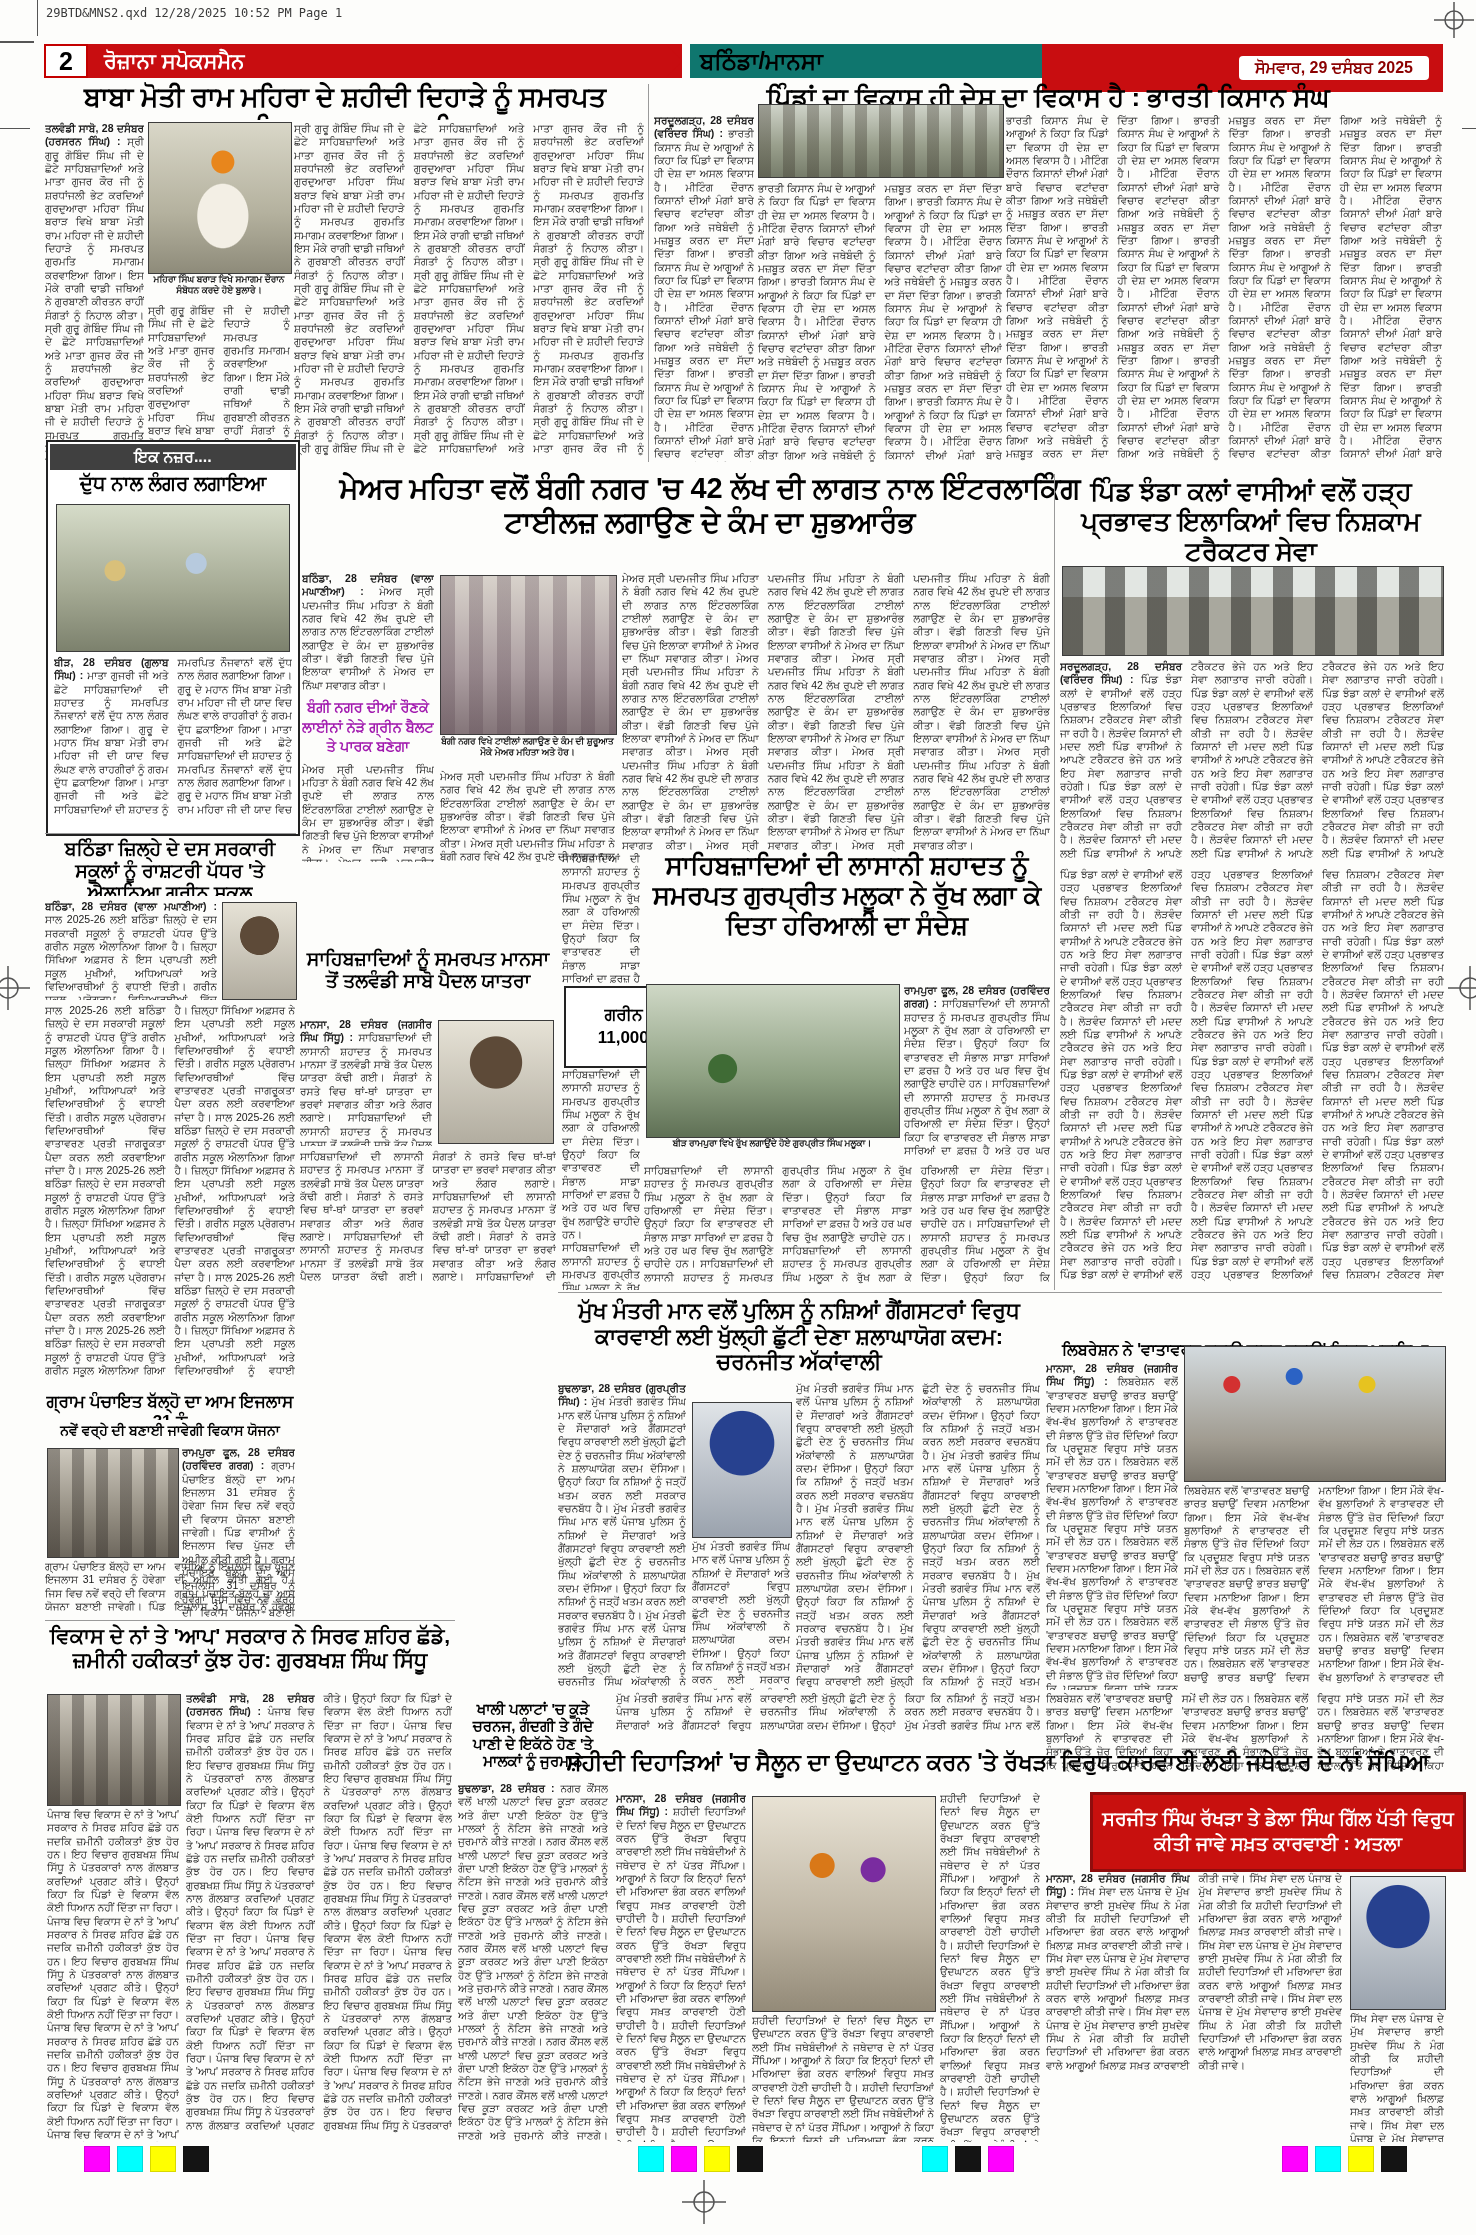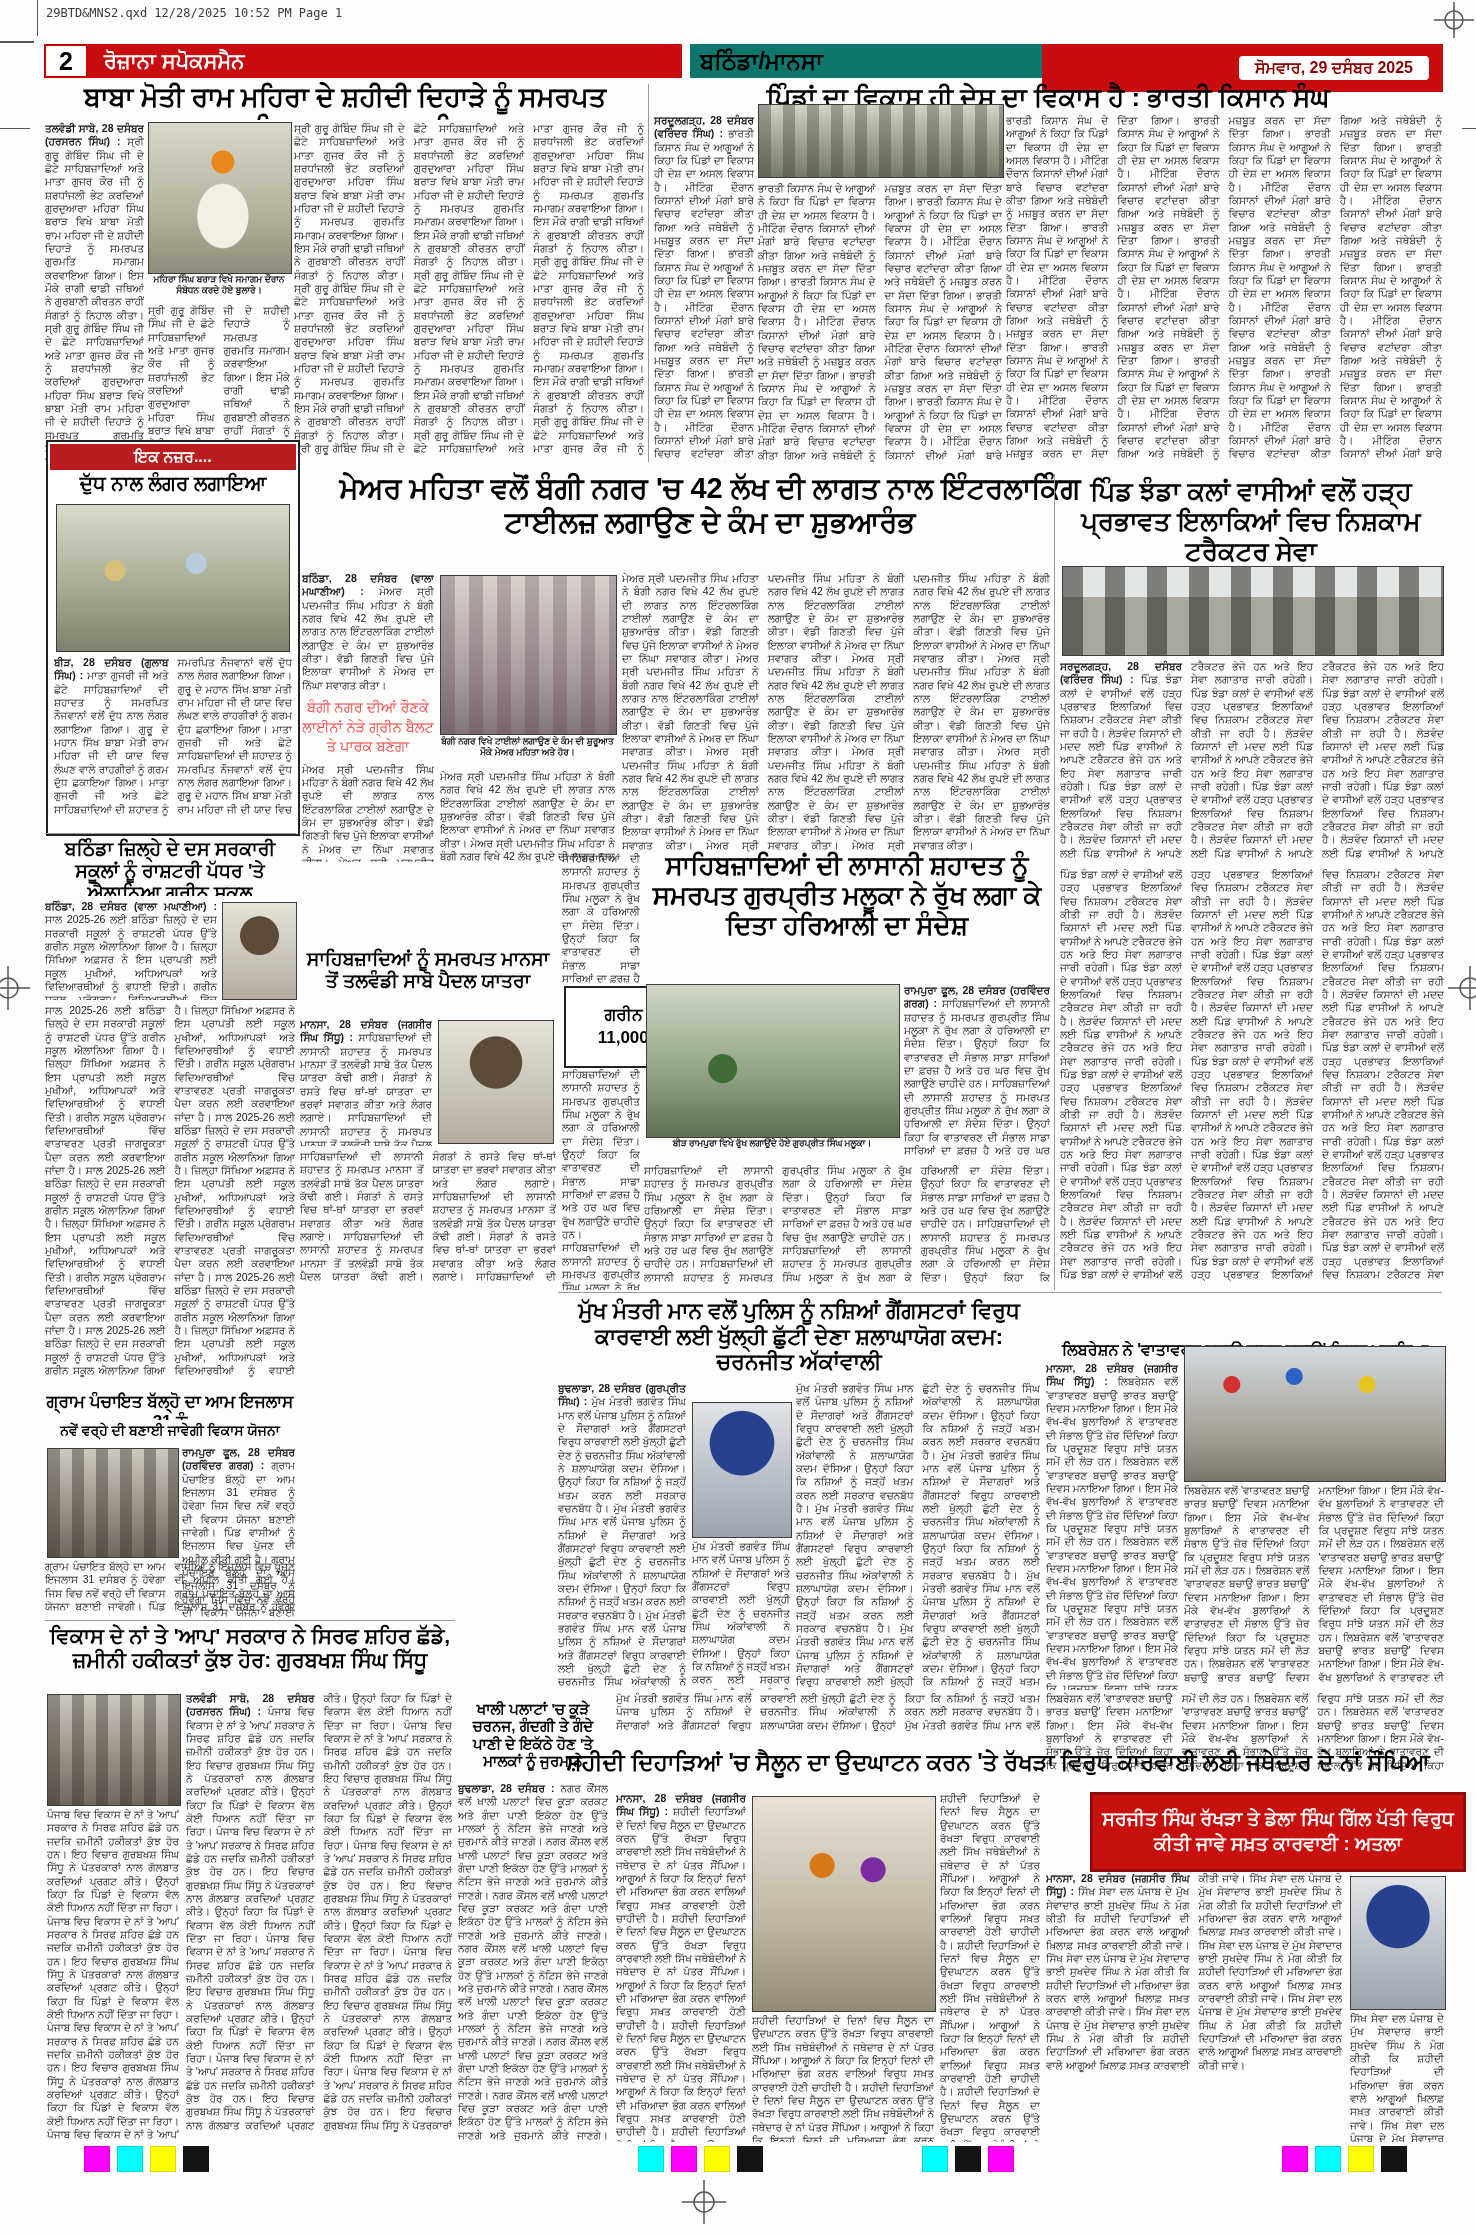--- a/index.html
+++ b/index.html
@@ -21,21 +21,21 @@
            padding:3px 16px;margin-right:14px;}
 
   
   .hl{font-weight:bold;text-align:center;line-height:1.16;color:#000;overflow:hidden;}
   .body{font-size:10.5px;line-height:1.27;text-align:justify;color:#191919;overflow:hidden;}
   .cols2{column-count:2;column-gap:9px;}
   .cols3{column-count:3;column-gap:9px;}
   .cols4{column-count:4;column-gap:9px;}
   .dl{font-weight:bold;}
   .cap{font-size:9px;font-weight:bold;text-align:center;line-height:1.25;overflow:hidden;color:#111;}
-  .note{color:#ef4444;font-weight:normal;font-size:14.5px;line-height:1.35;text-align:center;margin:6px 0;}
+  .note{color:#a21caf;font-weight:bold;font-size:14.5px;line-height:1.35;text-align:center;margin:6px 0;}
 
   
   .ph{border:1px solid #3c3c3c;overflow:hidden;}
   .ph-stage{background:
      radial-gradient(circle at 52% 26%, #e8861c 0 11px, rgba(0,0,0,0) 12px),
      radial-gradient(ellipse at 52% 62%, #f3efe5 0 24%, rgba(0,0,0,0) 25%),
      linear-gradient(180deg,#d9d7c8 0%,#b4b19e 60%,#8e8b7a 100%);}
   .ph-group{background:
      repeating-linear-gradient(90deg, rgba(60,55,45,.35) 0 12px, rgba(0,0,0,0) 12px 24px),
      linear-gradient(180deg,#cfd3c9 0%,#9aa08d 55%,#767c6a 100%);}
@@ -66,21 +66,21 @@
   .ph-saloon{background:
      radial-gradient(circle at 38% 32%, #d97818 0 12px, rgba(0,0,0,0) 13px),
      radial-gradient(circle at 66% 34%, #7a2ca0 0 12px, rgba(0,0,0,0) 13px),
      linear-gradient(180deg,#e8e2d4 0%,#bdb4a2 60%,#938a78 100%);}
   .ph-meeting{background:
      repeating-linear-gradient(90deg, rgba(50,45,40,.4) 0 12px, rgba(0,0,0,0) 12px 24px),
      linear-gradient(180deg,#cdc8bd 0%,#948e82 60%,#6e685e 100%);}
 
   
   .onelook{background:#fff;border:2px solid #222;}
-  .onelook-tag{background:#b91c1c;color:#fff;font-size:16px;font-weight:bold;text-align:center;line-height:26px;}
+  .onelook-tag{background:#404040;color:#fff;font-size:16px;font-weight:bold;text-align:center;line-height:26px;}
   .greenbox{background:#fff;border:2px solid #222;display:flex;flex-direction:column;align-items:center;justify-content:center;}
   .greenbox div{font-size:17px;font-weight:bold;line-height:1.35;color:#000;}
   .redbox{background:#c8100e;border:3px solid #8f0d0d;color:#fff;font-weight:bold;font-size:19px;
           text-align:center;display:flex;align-items:center;justify-content:center;line-height:1.3;padding:2px 8px;}
 
   
   .bars{display:flex;gap:7px;}
   .sq{width:24px;height:24px;display:inline-block;border:1px solid rgba(0,0,0,.15);}
   .sq-m{background:#ff00ff;} .sq-c{background:#00ffff;} .sq-y{background:#ffff00;} .sq-k{background:#141414;}
   .reg svg{display:block;}

